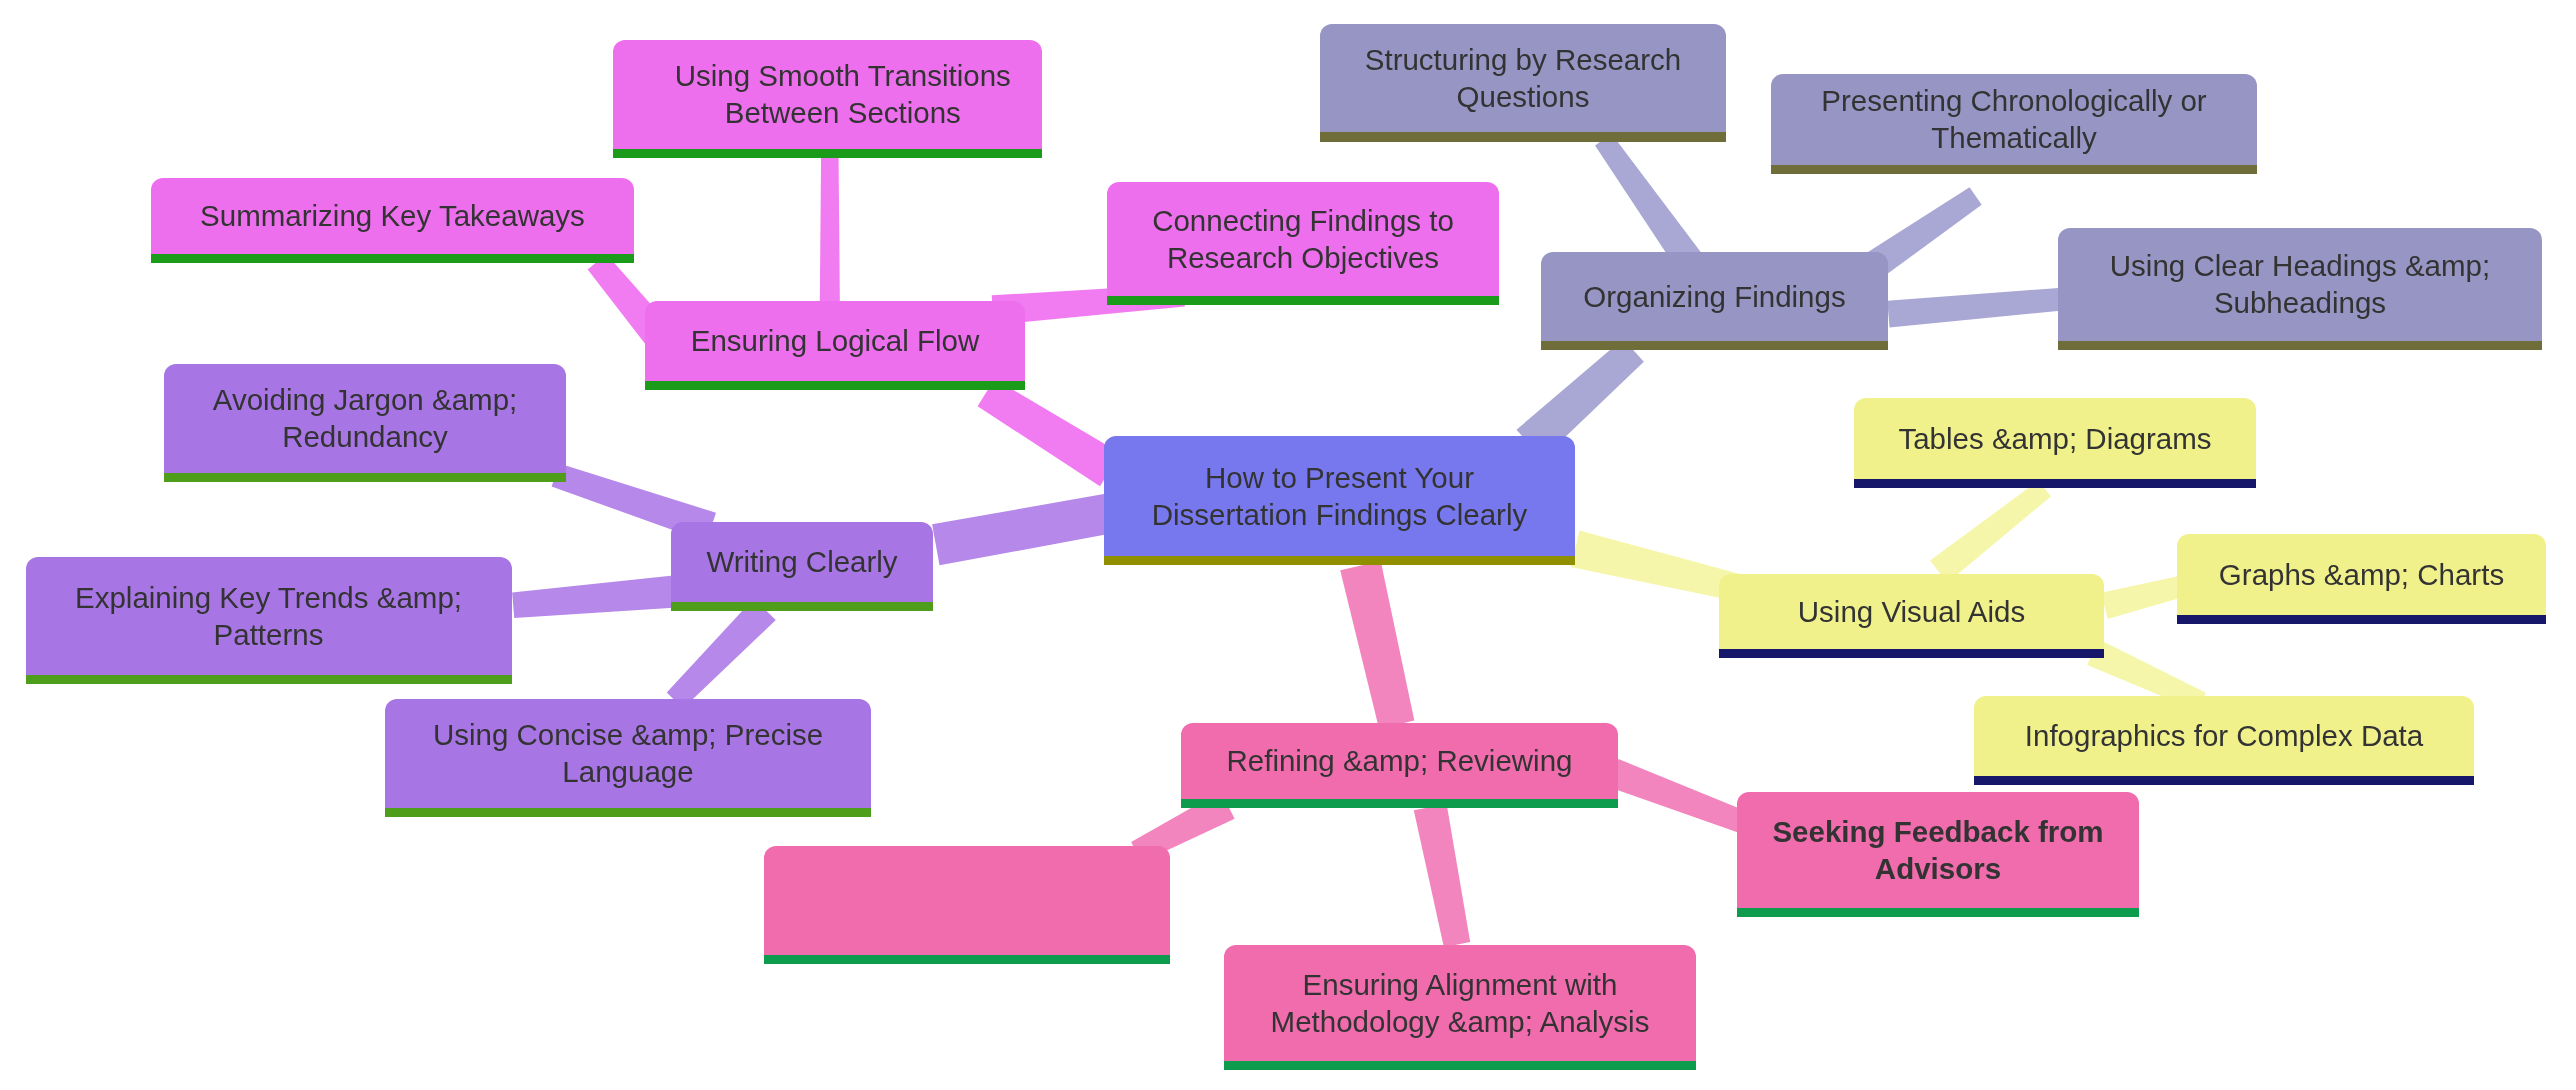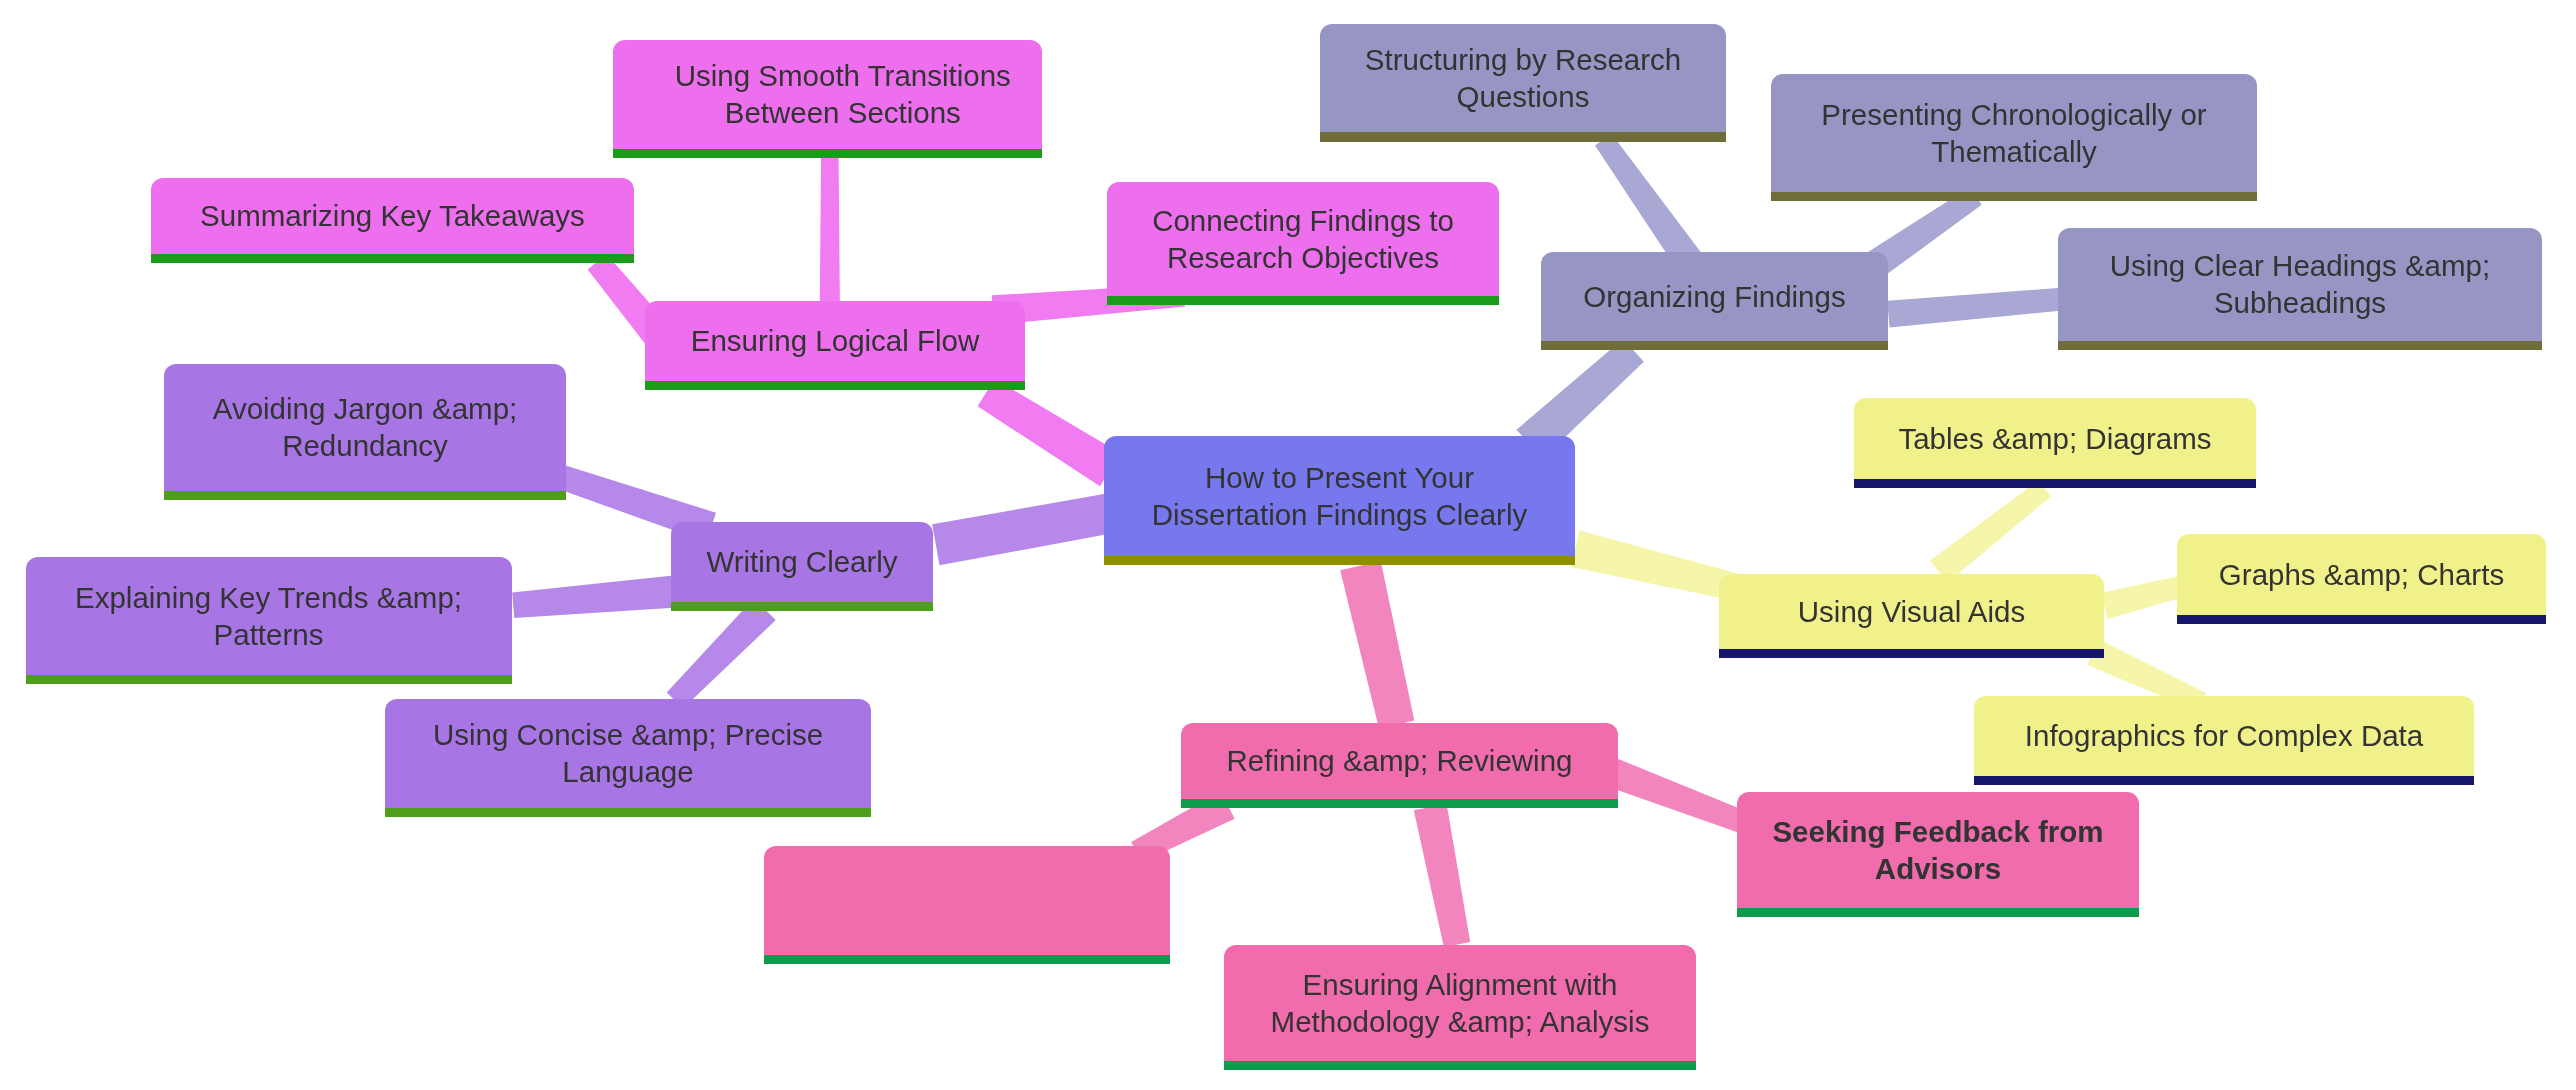--- a/index.html
+++ b/index.html
@@ -98,21 +98,21 @@
       </div>
       <div class="node" style="left: 1541px; top: 252px; width: 347px; height: 98px; background: rgb(151, 149, 196);">
         <span class="label">Organizing Findings</span>
         <div class="underline" style="background: rgb(111, 109, 58);"></div>
       </div>
       <div class="node" style="left: 1320px; top: 23.5px; width: 406px; height: 118px; background: rgb(151, 149, 196);">
         <span class="label">Structuring by Research
 Questions</span>
         <div class="underline" style="background: rgb(111, 109, 58);"></div>
       </div>
-      <div class="node" style="left: 1771px; top: 74px; width: 486px; height: 127px; background: rgb(151, 149, 196);">
+      <div class="node" style="left: 1771px; top: 74px; width: 486px; height: 100px; background: rgb(151, 149, 196);">
         <span class="label">Presenting Chronologically or
 Thematically</span>
         <div class="underline" style="background: rgb(111, 109, 58);"></div>
       </div>
       <div class="node" style="left: 2058px; top: 228px; width: 484px; height: 122px; background: rgb(151, 149, 196);">
         <span class="label">Using Clear Headings &amp;amp;
 Subheadings</span>
         <div class="underline" style="background: rgb(111, 109, 58);"></div>
       </div>
       <div class="node" style="left: 1719px; top: 574px; width: 385px; height: 84px; background: rgb(241, 241, 140);">
@@ -128,21 +128,21 @@
         <div class="underline" style="background: rgb(22, 22, 107);"></div>
       </div>
       <div class="node" style="left: 1974px; top: 696px; width: 500px; height: 89px; background: rgb(241, 241, 140);">
         <span class="label">Infographics for Complex Data</span>
         <div class="underline" style="background: rgb(22, 22, 107);"></div>
       </div>
       <div class="node" style="left: 671px; top: 522px; width: 262px; height: 89px; background: rgb(168, 118, 228);">
         <span class="label">Writing Clearly</span>
         <div class="underline" style="background: rgb(79, 158, 27);"></div>
       </div>
-      <div class="node" style="left: 164px; top: 364px; width: 402px; height: 136px; background: rgb(168, 118, 228);">
+      <div class="node" style="left: 164px; top: 364px; width: 402px; height: 118px; background: rgb(168, 118, 228);">
         <span class="label">Avoiding Jargon &amp;amp;
 Redundancy</span>
         <div class="underline" style="background: rgb(79, 158, 27);"></div>
       </div>
       <div class="node" style="left: 25.5px; top: 557px; width: 486px; height: 127px; background: rgb(168, 118, 228);">
         <span class="label">Explaining Key Trends &amp;amp;
 Patterns</span>
         <div class="underline" style="background: rgb(79, 158, 27);"></div>
       </div>
       <div class="node" style="left: 385px; top: 699px; width: 486px; height: 118px; background: rgb(168, 118, 228);">

